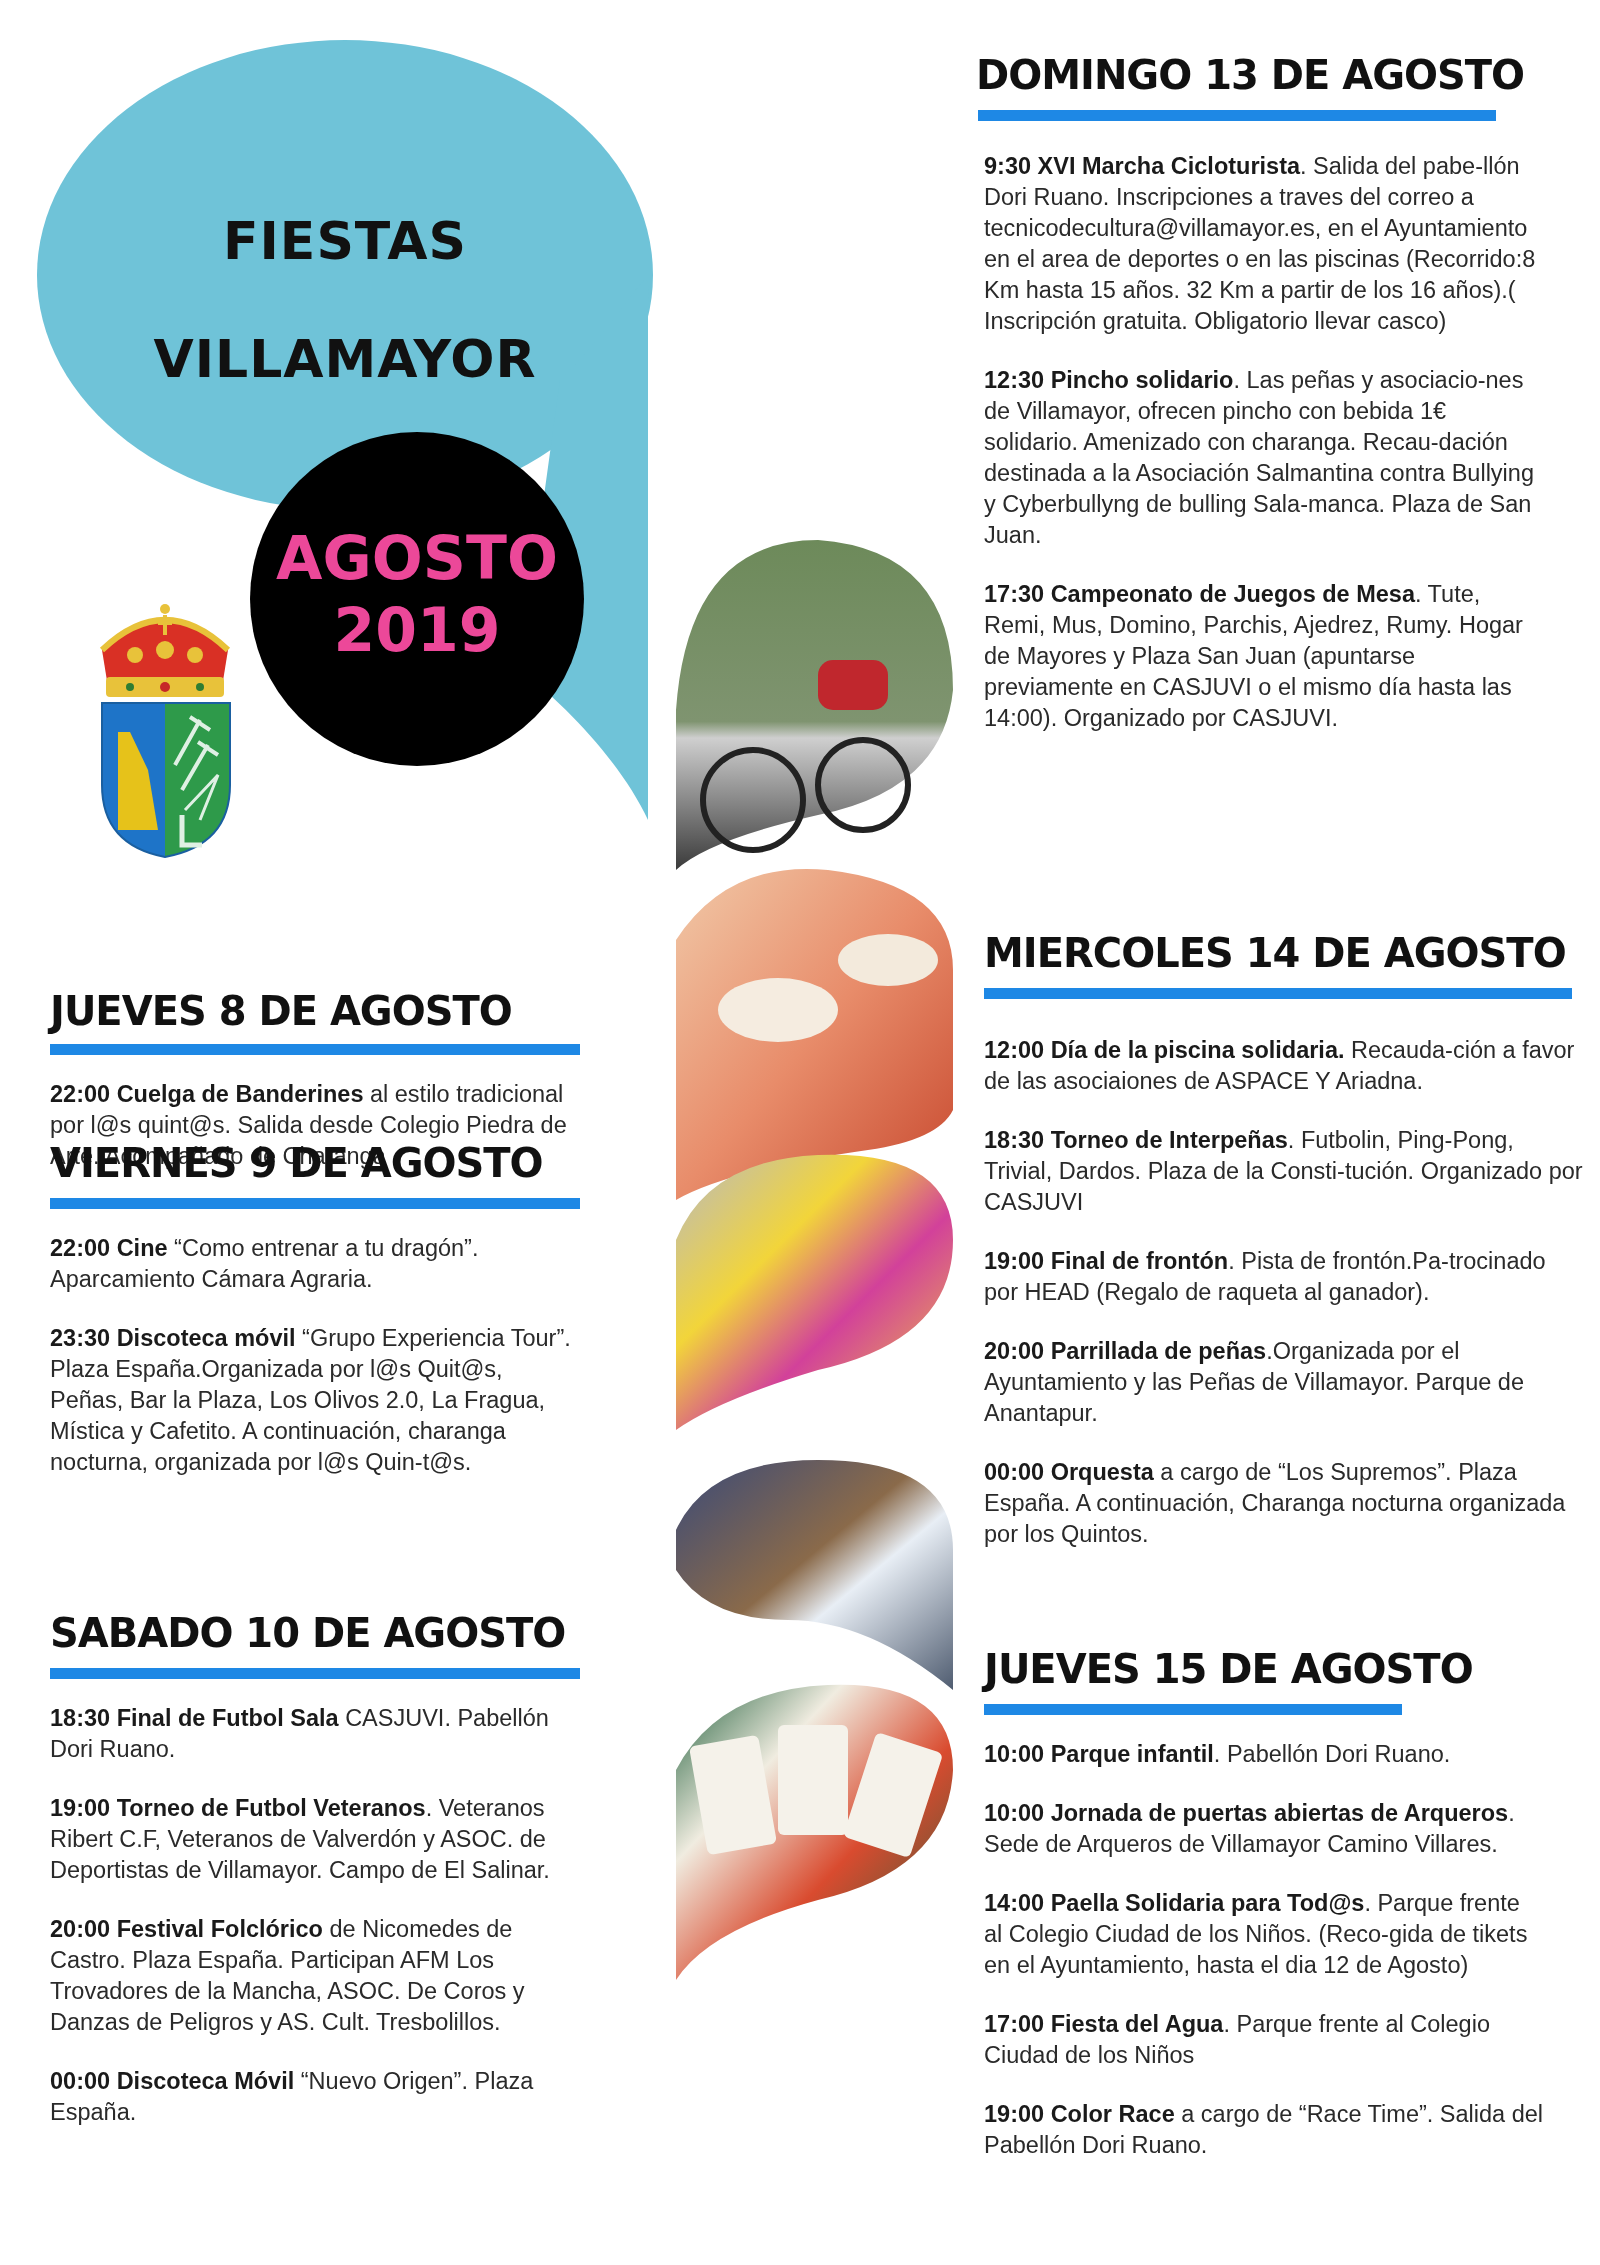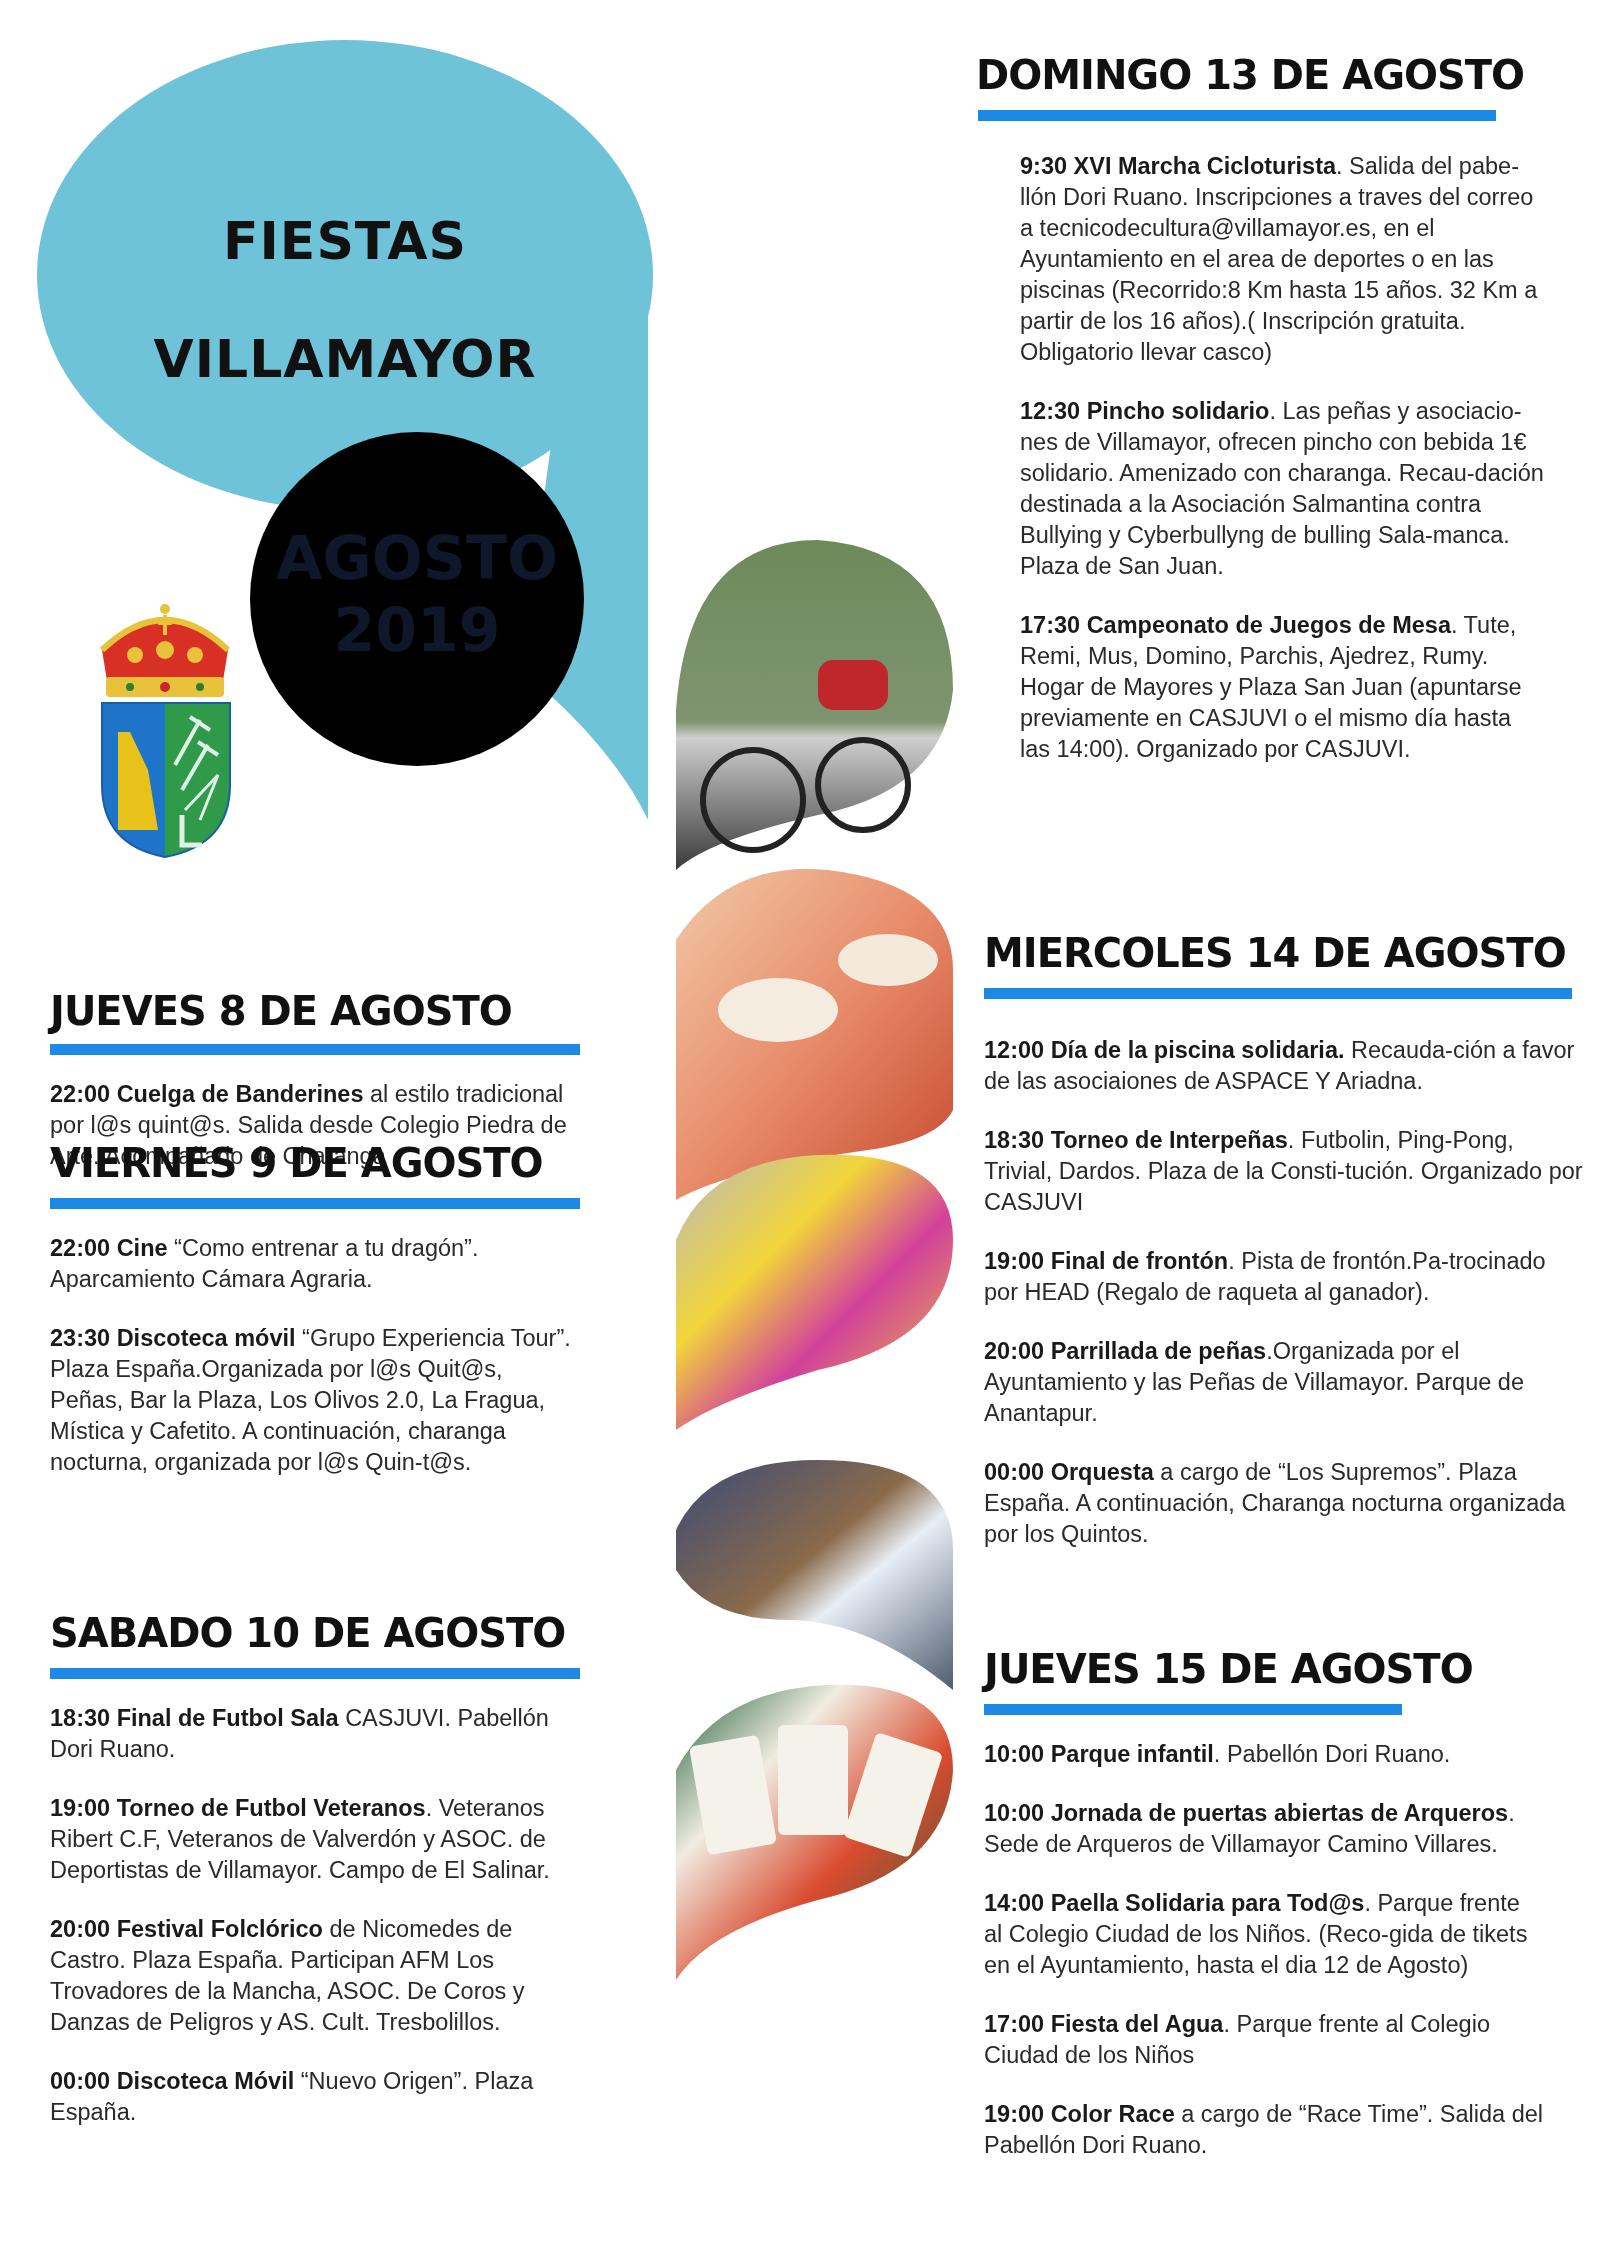--- a/index.html
+++ b/index.html
@@ -13,21 +13,21 @@
     position: absolute; left: 40px; top: 182px; width: 610px; text-align: center;
     font-family: "DejaVu Sans", sans-serif; font-weight: bold; color: #111;
     font-size: 52px; line-height: 118px; letter-spacing: 1px;
   }
   .date-circle {
     position: absolute; left: 250px; top: 432px; width: 334px; height: 334px;
     border-radius: 50%; background: #000;
   }
   .date-text {
     position: absolute; left: 250px; top: 522px; width: 334px; text-align: center;
-    color: #0f172a; font-family: "DejaVu Sans", sans-serif; font-weight: bold;
+    color: #ec4899; font-family: "DejaVu Sans", sans-serif; font-weight: bold;
     font-size: 60px; line-height: 72px;
   }
 
   
   .coa { position: absolute; left: 90px; top: 595px; width: 150px; height: 265px; }
 
   
   .strip { position: absolute; left: 668px; top: 540px; width: 290px; height: 1555px; }
 
   
@@ -169,21 +169,21 @@
     <p class="event"><b>18:30 Final de Futbol Sala</b><span> CASJUVI. Pabellón Dori Ruano.</span></p>
     <p class="event"><b>19:00 Torneo de Futbol Veteranos</b><span>. Veteranos Ribert C.F, Veteranos de Valverdón y ASOC. de Deportistas de Villamayor. Campo de El Salinar.</span></p>
     <p class="event"><b>20:00 Festival Folclórico</b><span> de Nicomedes de Castro. Plaza España. Participan AFM Los Trovadores de la Mancha, ASOC. De Coros y Danzas de Peligros y AS. Cult. Tresbolillos.</span></p>
     <p class="event"><b>00:00 Discoteca Móvil</b><span> “Nuevo Origen”. Plaza España.</span></p>
   </div>
 </div>
 
 <div class="section" style="left:976px; top:52px; width:570px;">
   <h2 class="day-title">DOMINGO 13 DE AGOSTO</h2>
   <div class="day-bar" style="width:518px; margin-left:2px; margin-top:12px;"></div>
-  <div class="events" style="margin-top:30px; padding-left:8px;margin-left:36px;">
+  <div class="events" style="margin-top:30px; padding-left:8px;">
     <p class="event"><b>9:30 XVI Marcha Cicloturista</b><span>. Salida del pabe-llón Dori Ruano. Inscripciones a traves del correo a tecnicodecultura@villamayor.es, en el Ayuntamiento en el area de deportes o en las piscinas (Recorrido:8 Km hasta 15 años. 32 Km a partir de los 16 años).( Inscripción gratuita. Obligatorio llevar casco)</span></p>
     <p class="event"><b>12:30 Pincho solidario</b><span>. Las peñas y asociacio-nes de Villamayor, ofrecen pincho con bebida 1€ solidario. Amenizado con charanga. Recau-dación destinada a la Asociación Salmantina contra Bullying y Cyberbullyng de bulling Sala-manca. Plaza de San Juan.</span></p>
     <p class="event"><b>17:30 Campeonato de Juegos de Mesa</b><span>. Tute, Remi, Mus, Domino, Parchis, Ajedrez, Rumy. Hogar de Mayores y Plaza San Juan (apuntarse previamente en CASJUVI o el mismo día hasta las 14:00). Organizado por CASJUVI.</span></p>
   </div>
 </div>
 
 <div class="section" style="left:984px; top:930px; width:600px;">
   <h2 class="day-title">MIERCOLES 14 DE AGOSTO</h2>
   <div class="day-bar" style="width:588px; margin-top:12px;"></div>
   <div class="events" style="margin-top:36px;">

